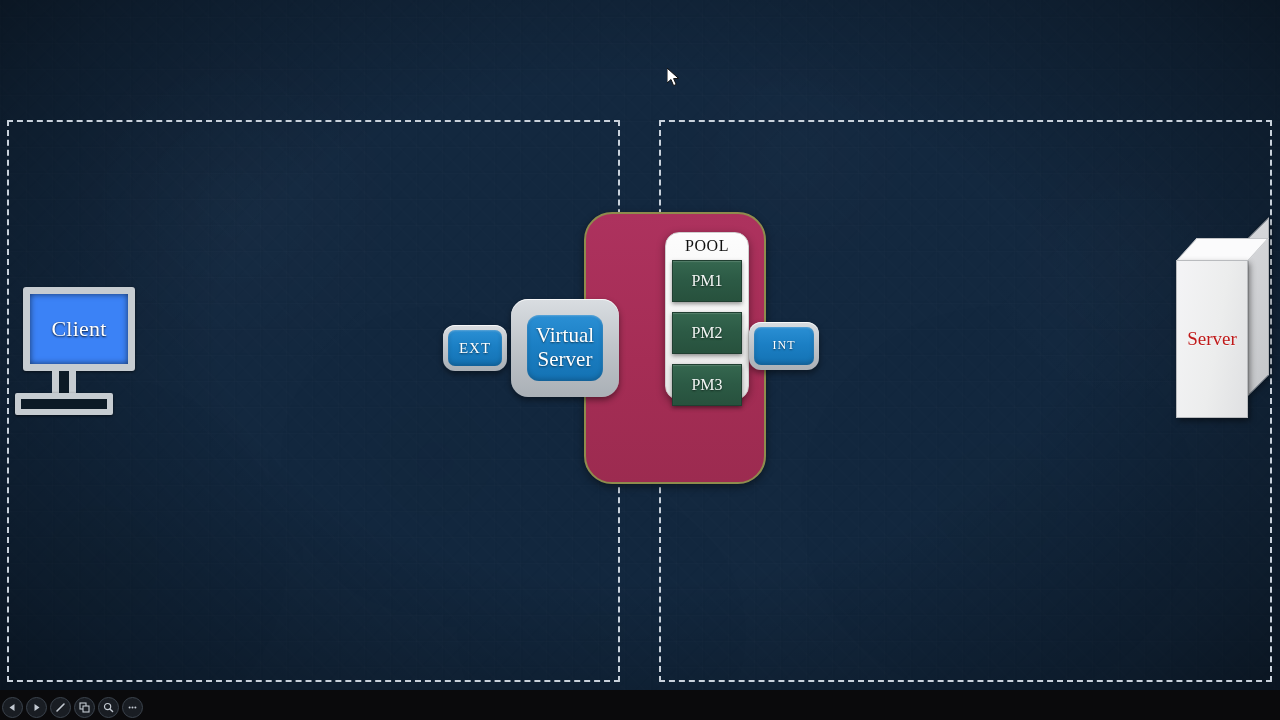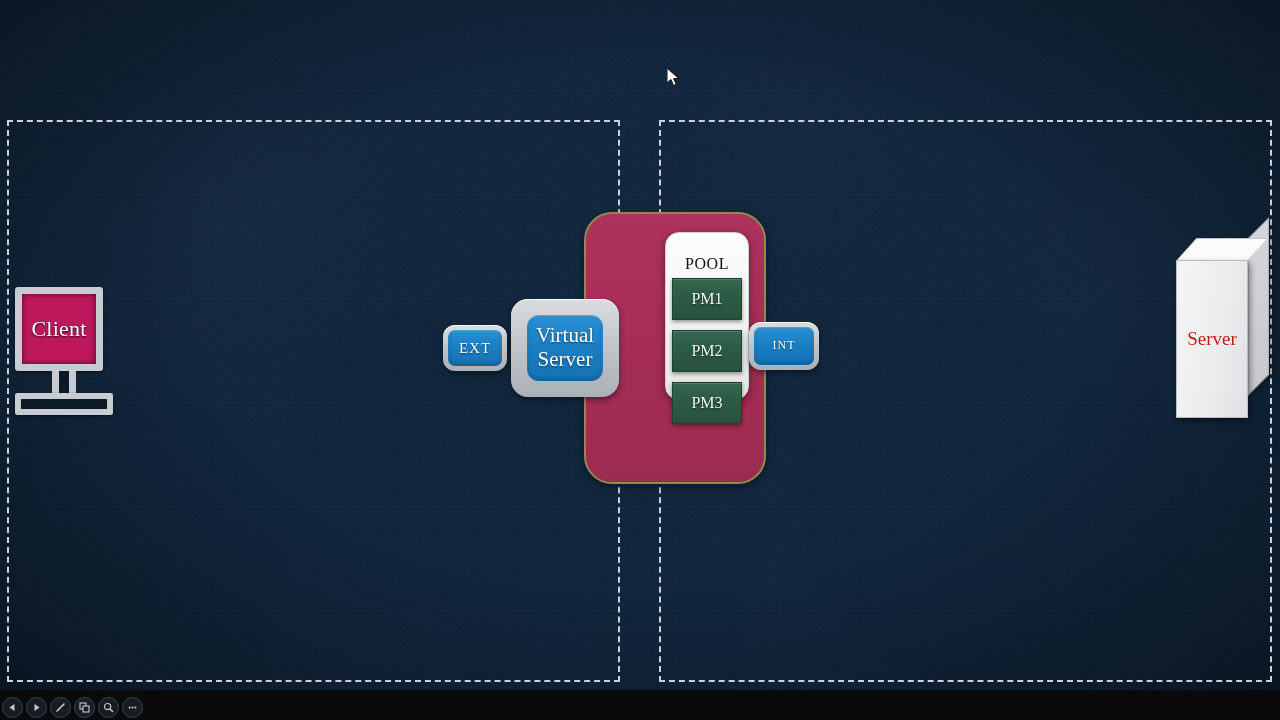--- a/index.html
+++ b/index.html
@@ -69,24 +69,24 @@
     position: absolute;
     border: 2px dashed #c9d2dc;
     box-sizing: border-box;
     border-radius: 1px;
   }
 
   
   #client { position: absolute; }
   .mon-screen {
     position: absolute;
-    left: 0; top: 0;
-    width: 88px; height: 84px;
-    box-sizing: border-box;
-    background: #be185d;
+    left: 8px; top: 0;
+    width: 112px; height: 84px;
+    box-sizing: border-box;
+    background: #3b82f6;
     border: 7px solid #c6ccd1;
     border-radius: 3px;
     box-shadow: 0 1px 3px rgba(0,0,0,.55), inset 0 0 6px rgba(0,0,0,.6);
     display: flex; align-items: center; justify-content: center;
   }
   .mon-screen .lbl {
     color: #ffffff;
     font-size: 22px;
     font-family: "Liberation Serif", serif;
     letter-spacing: .2px;
@@ -196,21 +196,21 @@
   
   #pool {
     position: absolute;
     left: 665px; top: 232px;
     width: 84px; height: 168px;
     box-sizing: border-box;
     border-radius: 14px;
     background: linear-gradient(180deg, #fdfdfd 0%, #f2f2f2 60%, #e4e4e4 100%);
     border: 1px solid #cfcfcf;
     box-shadow: 0 3px 8px rgba(0,0,0,.42), inset 0 1px 0 #fff;
-    padding-top: 20px;
+    padding-top: 2px;
   }
   #pool .pool-title {
     text-align: center;
     color: #101010;
     font-size: 16px;
     font-family: "Liberation Serif", serif;
     letter-spacing: .6px;
     margin: 2px 0 5px;
   }
   .pm {

